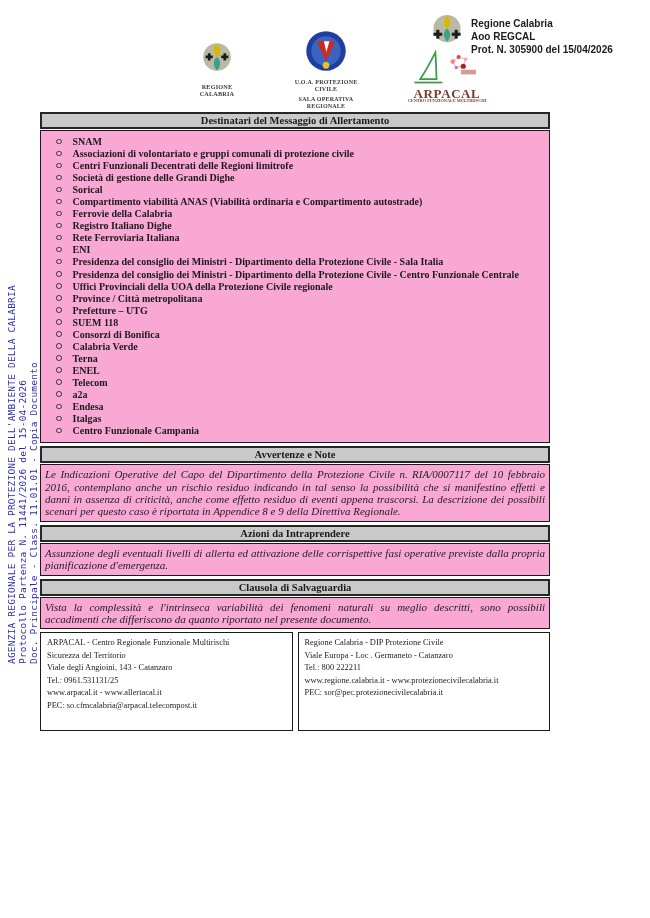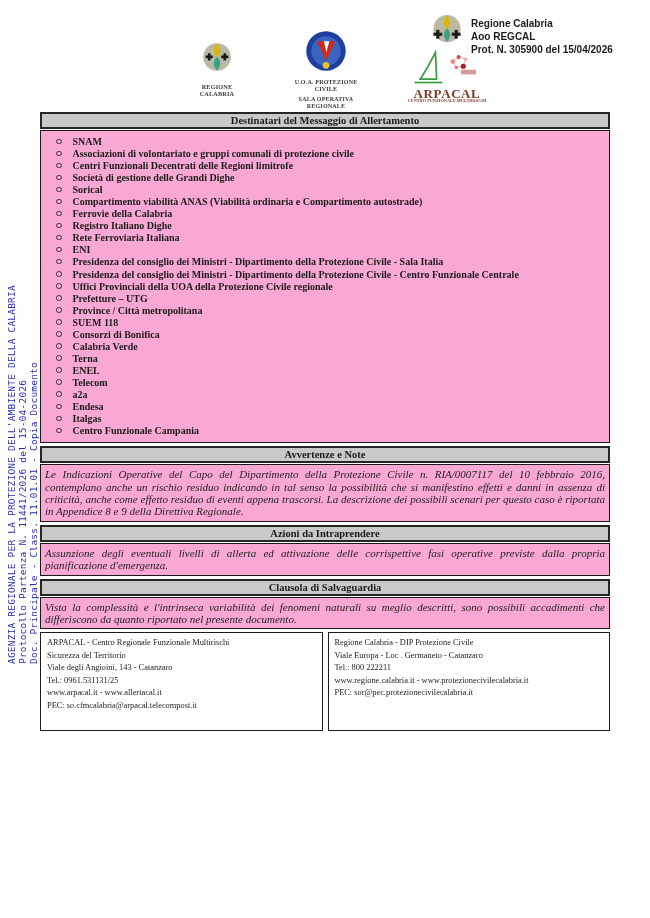--- a/index.html
+++ b/index.html
@@ -24,21 +24,21 @@
   .logo-regione svg{width:30px;height:30px;}
   .logo-regione .cap{margin-top:7px;font-size:6.2px;}
   .logo-uoa{left:286px;top:30px;width:80px;}
   .logo-uoa svg{width:42px;height:42px;}
   .logo-uoa .cap{margin-top:3px;}
   .logo-arpacal{left:404px;top:50px;width:86px;}
   .logo-arpacal svg{width:84px;height:36px;}
   .logo-arpacal .cap1{font-weight:bold;font-size:13px;color:#7a3b2b;letter-spacing:0.6px;line-height:8px;}
   .logo-arpacal .cap2{font-weight:bold;font-size:4.3px;color:#7a3b2b;line-height:5px;}
   
-  .doc{position:absolute;left:40px;top:112px;width:570px;}
+  .doc{position:absolute;left:40px;top:112px;width:510px;}
   .bar{
     background:#c9c9c9;border:2px solid #262626;font-weight:bold;font-size:10.5px;
     line-height:13px;text-align:center;padding:0 0 0;margin-bottom:1px;
   }
   .box{border:1px solid #1a1a1a;margin-bottom:3px;background:#f9a8d4;}
   .list-box{padding:5px 4px 5px 8px;}
   .li{display:flex;font-weight:bold;font-size:10px;line-height:12.05px;}
   .blt{width:3.5px;height:3.5px;border:1px solid #333;border-radius:50%;margin:2.5px 11px 0 7px;flex:none;}
   .para{font-style:italic;font-size:11px;line-height:12.4px;text-align:justify;padding:3px 4px 3px;color:#222;}
   .contacts{display:flex;gap:5px;}
@@ -168,25 +168,25 @@
     <div class="li">
         <span class="blt"></span>
         <span>Presidenza del consiglio dei Ministri - Dipartimento della Protezione Civile - Centro Funzionale Centrale</span>
       </div>
     <div class="li">
         <span class="blt"></span>
         <span>Uffici Provinciali della UOA della Protezione Civile regionale</span>
       </div>
     <div class="li">
         <span class="blt"></span>
+        <span>Province / Città metropolitana</span>
+      </div>
+    <div class="li">
+        <span class="blt"></span>
         <span>Prefetture – UTG</span>
-      </div>
-    <div class="li">
-        <span class="blt"></span>
-        <span>Province / Città metropolitana</span>
       </div>
     <div class="li">
         <span class="blt"></span>
         <span>SUEM 118</span>
       </div>
     <div class="li">
         <span class="blt"></span>
         <span>Consorzi di Bonifica</span>
       </div>
     <div class="li">

